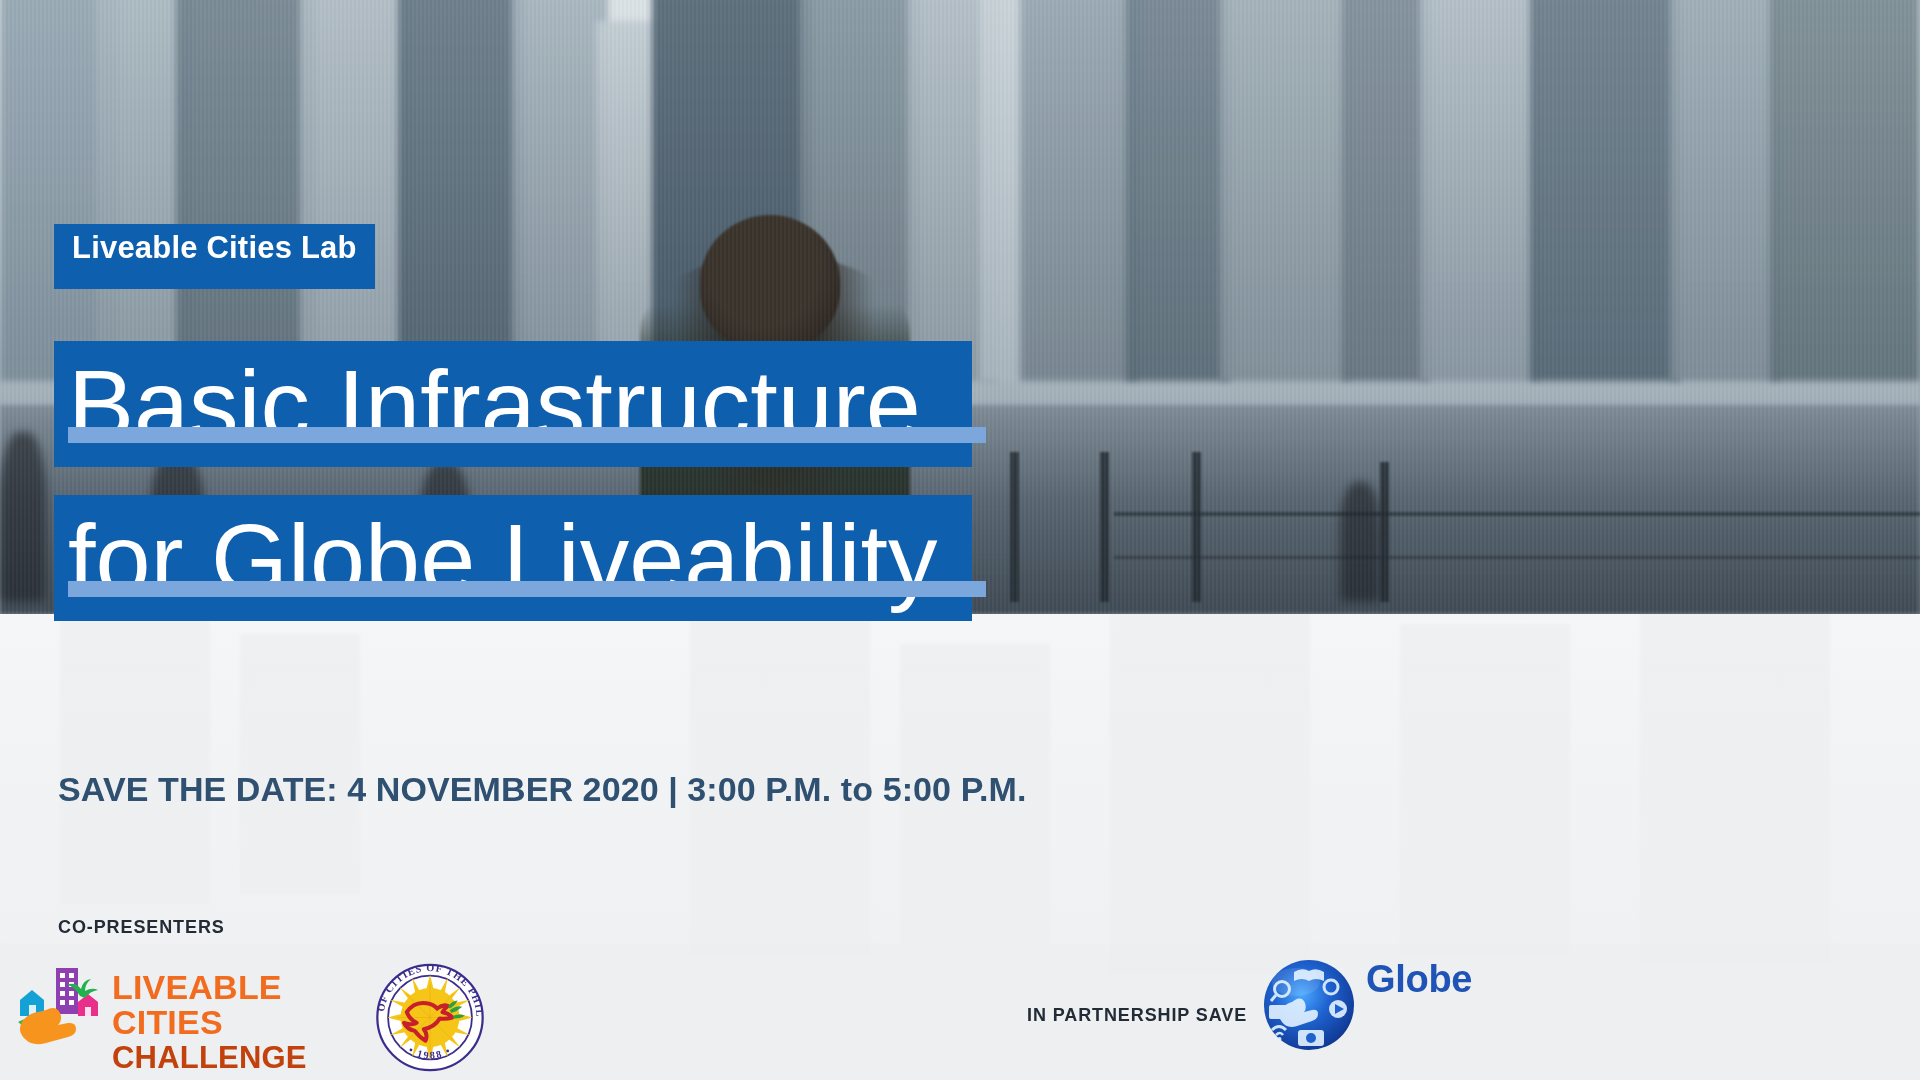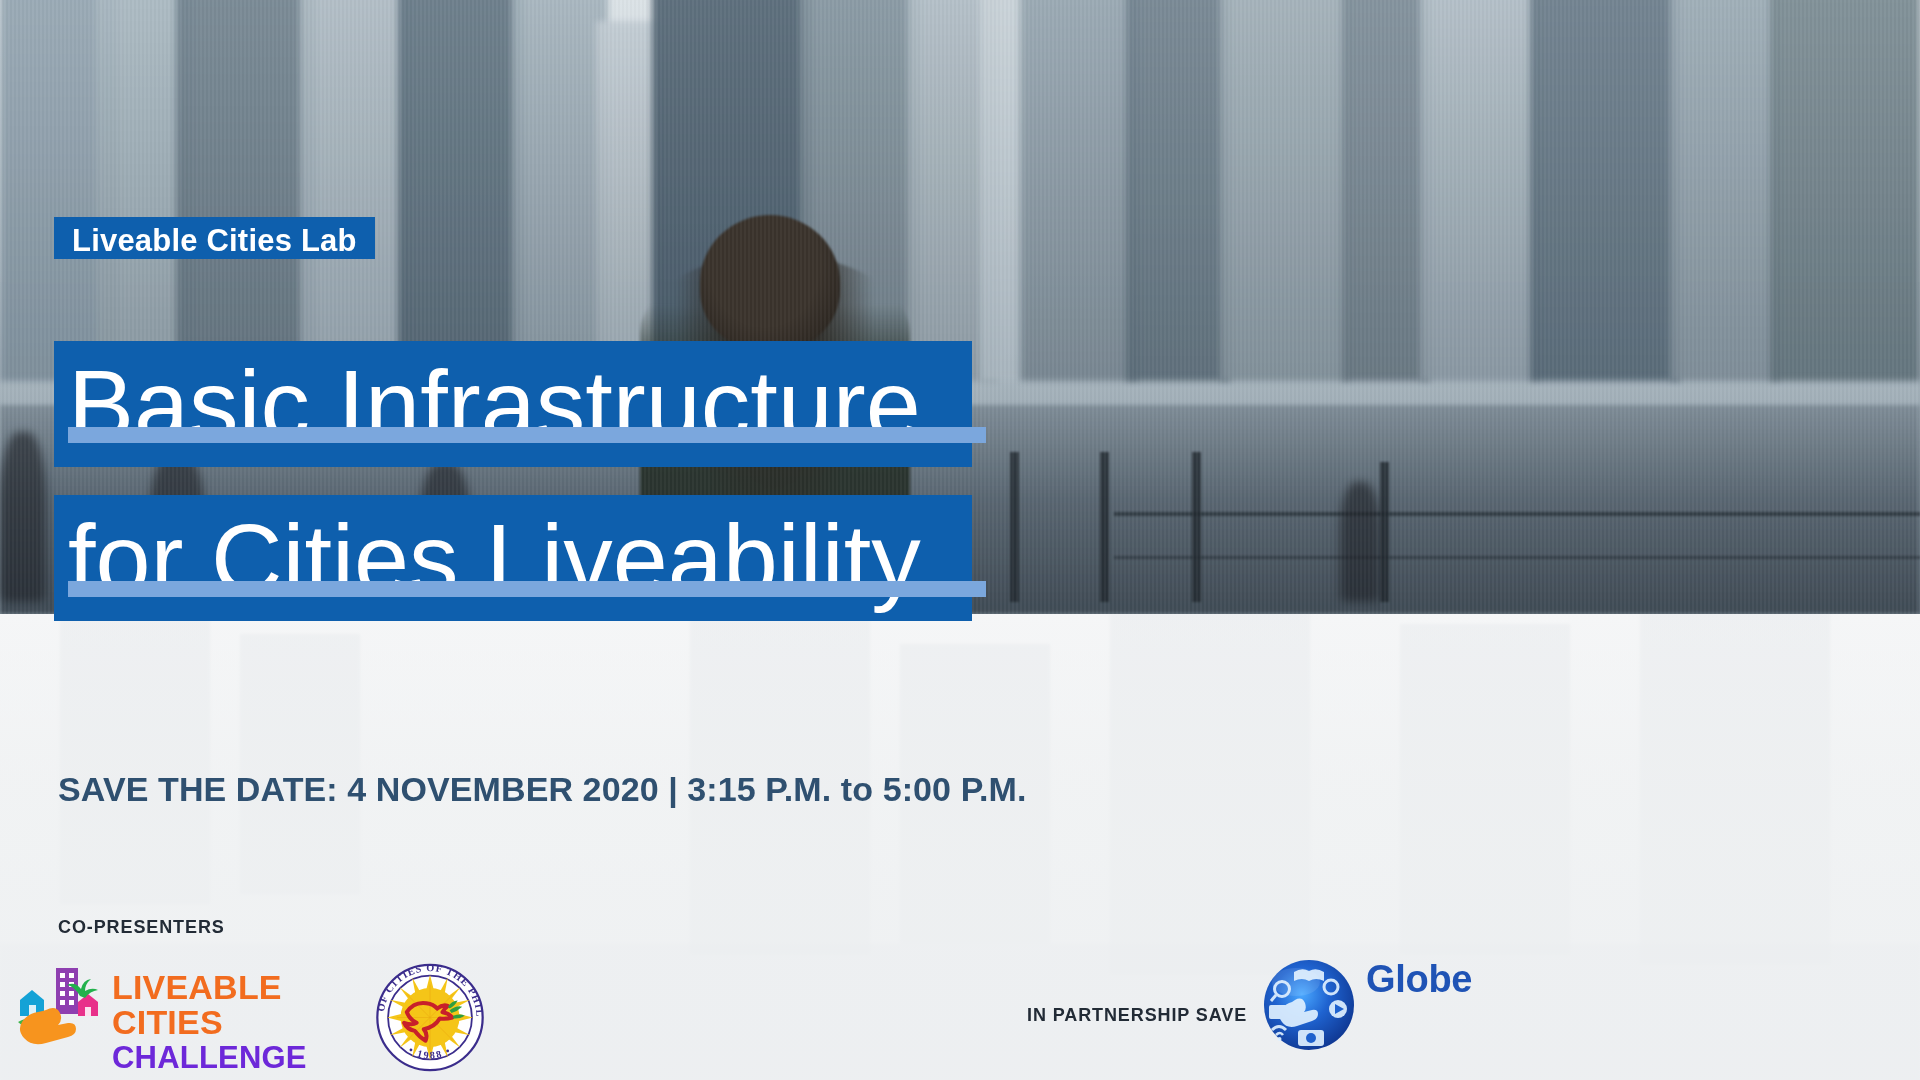--- a/index.html
+++ b/index.html
@@ -99,27 +99,27 @@
     filter: blur(1.5px);
   }
   .lowerbg .veil {
     position: absolute; inset: 0;
     background: linear-gradient(180deg, rgba(246,247,248,.55) 0%, rgba(241,243,244,.78) 48%, rgba(238,240,242,.9) 100%);
   }
 
   
   .eyebrow {
     position: absolute;
-    left: 54px; top: 217px;
+    left: 54px; top: 224px;
     background: #0e5fad;
     color: #ffffff;
     font-size: 31px;
     font-weight: bold;
     letter-spacing: .2px;
-    padding: 8px 18px 3px 18px;
+    padding: 8px 18px 26px 18px;
     line-height: 1;
     white-space: nowrap;
   }
 
   
   .titleblock { position: absolute; left: 0; top: 0; }
 
   .band-shadow {
     position: absolute;
     background: #7ba7dd;
@@ -186,21 +186,21 @@
     position: absolute; left: 16px; top: 960px;
     width: 320px; height: 100px;
   }
   .lcc-mark { position: absolute; left: 0; top: 0; width: 92px; height: 96px; }
   .lcc-words { position: absolute; left: 96px; top: 10px; }
   .lcc-line1 {
     color: #f26c1f; font-size: 34px; font-weight: bold;
     letter-spacing: .2px; line-height: 1.02;
   }
   .lcc-line2 {
-    color: #6d28d9; font-size: 31px; font-weight: bold;
+    color: #c2410c; font-size: 31px; font-weight: bold;
     letter-spacing: .2px; line-height: 1.1; margin-top: 2px;
   }
 
   
   .lcp-seal { position: absolute; left: 360px; top: 955px; width: 140px; height: 125px; }
 
   
   .globe-logo { position: absolute; left: 1262px; top: 958px; width: 330px; height: 110px; }
   .globe-ball { position: absolute; left: 0; top: 0; width: 94px; height: 94px; }
   .globe-words { position: absolute; left: 104px; top: 2px; }
@@ -270,26 +270,26 @@
     <div class="ghost" style="left:0;top:330px;width:1920px;height:136px;background:rgba(205,211,217,.35);"></div>
     <div class="veil"></div>
   </div>
 
   <div class="eyebrow">Liveable Cities Lab</div>
 
   <div class="titleblock">
     <div class="band band-1">Basic Infrastructure</div>
     <div class="band-shadow shadow-1"></div>
 
-    <div class="band band-2">for Cities Liveability</div>
+    <div class="band band-2">for Globe Liveability</div>
     <div class="band-shadow shadow-2"></div>
   </div>
 
   <div class="datebox">
-    <div>SAVE THE DATE: 4 NOVEMBER 2020 | 3:15 P.M. to 5:00 P.M.</div>
+    <div>SAVE THE DATE: 4 NOVEMBER 2020 | 3:00 P.M. to 5:00 P.M.</div>
   </div>
 
   <div class="copresenters-label">CO-PRESENTERS</div>
 
   <div class="partner-label">IN PARTNERSHIP SAVE</div>
 
   <div class="lcc-logo">
     <svg class="lcc-mark" viewBox="0 0 92 96">
 
       <rect x="40" y="8" width="22" height="46" fill="#8e3fb0"></rect>

